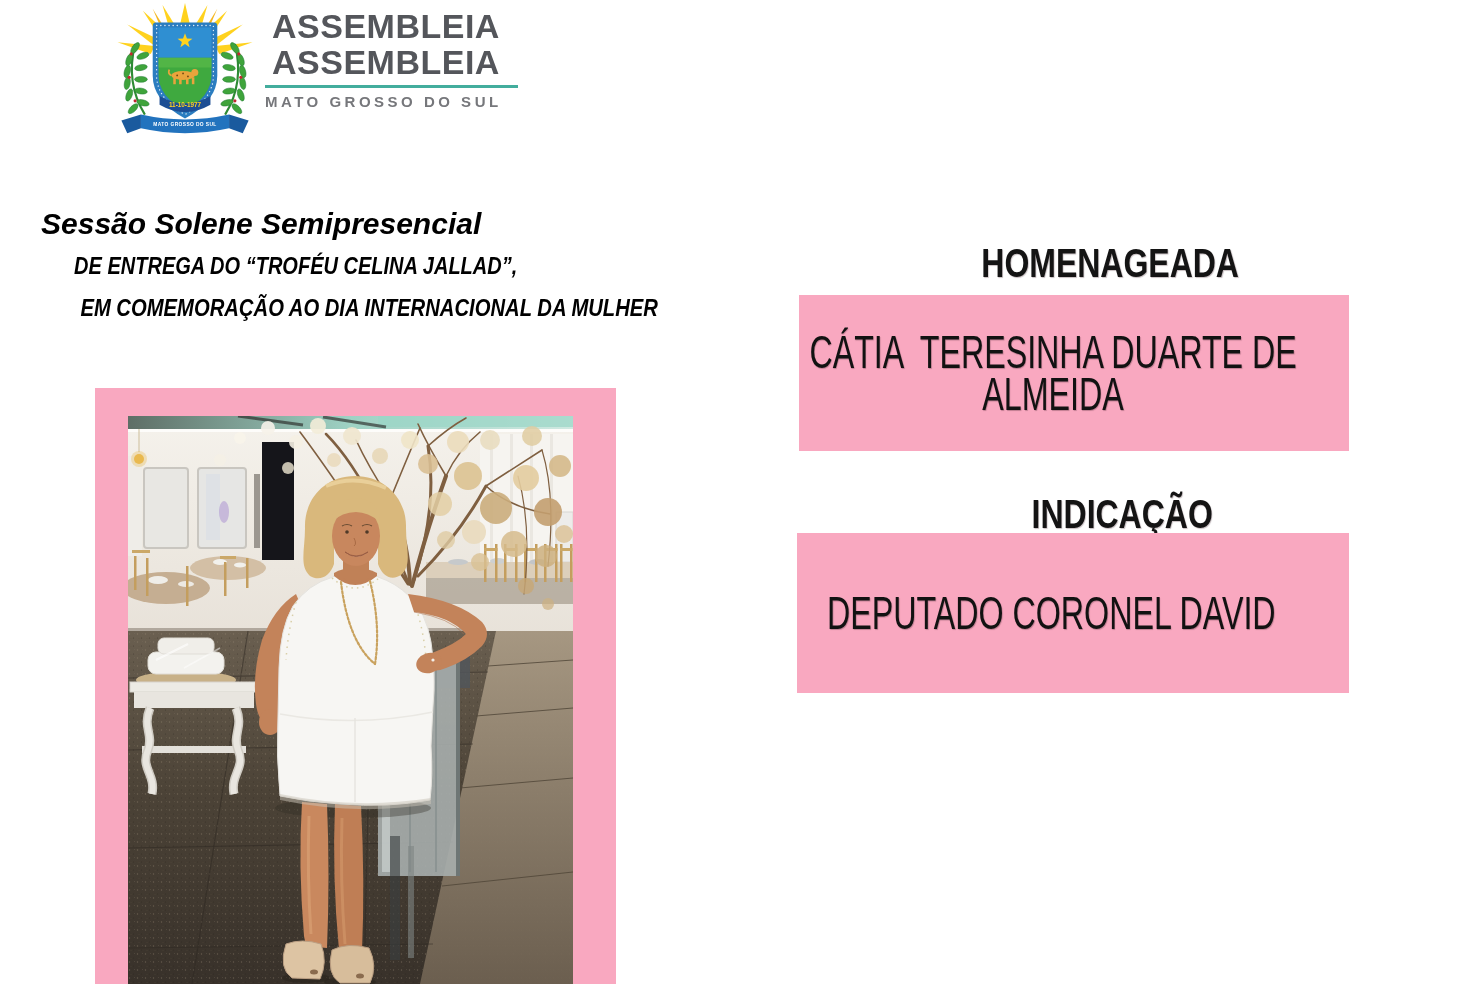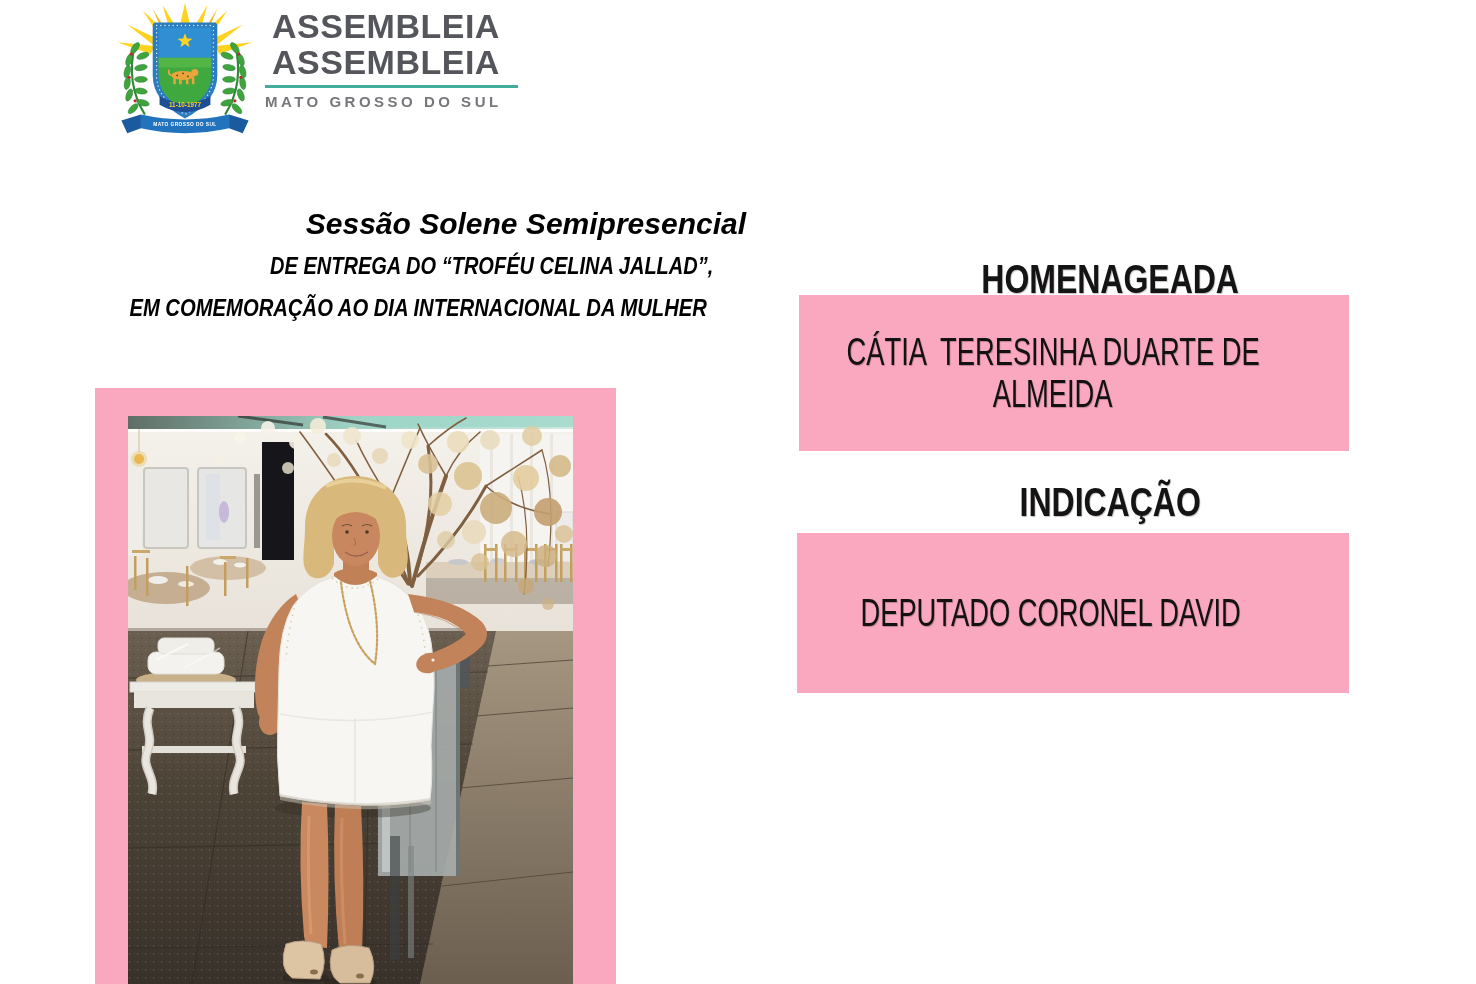--- a/index.html
+++ b/index.html
@@ -10,47 +10,47 @@
   .logo-lockup{position:absolute;left:0;top:0;width:560px;height:150px;}
   .crest{position:absolute;left:110px;top:3px;width:150px;height:137px;}
   .org-name{position:absolute;left:272px;top:8px;font-size:34px;line-height:36px;
             font-weight:bold;color:var(--logo-text);letter-spacing:.5px;white-space:pre;}
   .org-underline{position:absolute;left:265px;top:85px;width:253px;height:3px;
                  background:var(--logo-underline);}
   .org-sub{position:absolute;left:265px;top:93px;font-size:15px;font-weight:bold;
            letter-spacing:3.5px;color:var(--logo-subtext);white-space:pre;}
 
   
-  .event-title{position:absolute;left:0;top:203px;width:746px;text-align:right;
-               color:var(--title-text);font-weight:bold;font-style:italic;}
+  .event-title{position:absolute;left:0;top:203px;width:746px;text-align:left;
+               color:var(--title-text);font-weight:bold;font-style:italic;padding-left:41px;}
   .t-line{line-height:42px;font-size:23px;white-space:pre;}
   .t-line span{display:inline-block;transform-origin:50% 50%;}
   .t1{font-size:30px;}
   .t1 span{transform:scaleX(1.0);}
   .t2 span{transform:scaleX(0.87);}
   .t3 span{transform:scaleX(0.88);}
 
   
   .photo-frame{position:absolute;left:95px;top:388px;width:521px;height:596px;
                background:var(--accent-pink);}
   .photo{position:absolute;left:33px;top:28px;width:445px;height:568px;display:block;}
 
   
   .rc-heading{position:absolute;left:781px;width:658px;text-align:center;
               font-size:41px;line-height:46px;font-weight:bold;color:#141414;white-space:pre;}
   .rc-heading span{display:inline-block;transform:scaleX(0.78);transform-origin:50% 50%;
                    text-shadow:1px 1px 1px rgba(70,40,50,.30);}
-  .h1{top:256px;}
+  .h1{top:240px;}
   .h2{top:479px;}
   .pink-box{position:absolute;background:var(--accent-pink);}
   .box1{left:799px;top:295px;width:658px;height:156px;}
   .box2{left:797px;top:533px;width:658px;height:160px;}
   .box-text{position:absolute;left:0;top:0;width:508px;height:100%;display:flex;
             flex-direction:column;align-items:center;justify-content:center;
-            color:#121212;font-size:39px;}
+            color:#121212;font-size:46px;}
   .box-line{display:block;line-height:42px;white-space:pre;text-align:center;
             transform:scaleX(0.70);transform-origin:50% 50%;
             text-shadow:1px 1px 1px rgba(90,50,60,.35);}
 </style>
 </head>
 <body>
 
 <div class="slide">
 
   <div class="logo-lockup">
@@ -410,21 +410,21 @@
 
   <h2 class="rc-heading h1" style="margin:0"><span>HOMENAGEADA</span></h2>
 
   <div class="pink-box box1">
     <div class="box-text">
       <span class="box-line">CÁTIA  TERESINHA DUARTE DE</span>
       <span class="box-line">ALMEIDA</span>
     </div>
   </div>
 
-  <h2 class="rc-heading h2" style="margin:0"><span>INDICAÇÃO</span></h2>
+  <h2 class="rc-heading h2" style="margin:12px"><span>INDICAÇÃO</span></h2>
 
   <div class="pink-box box2">
     <div class="box-text">
       <span class="box-line">DEPUTADO CORONEL DAVID</span>
     </div>
   </div>
 
 </div>
 
 </body></html>

